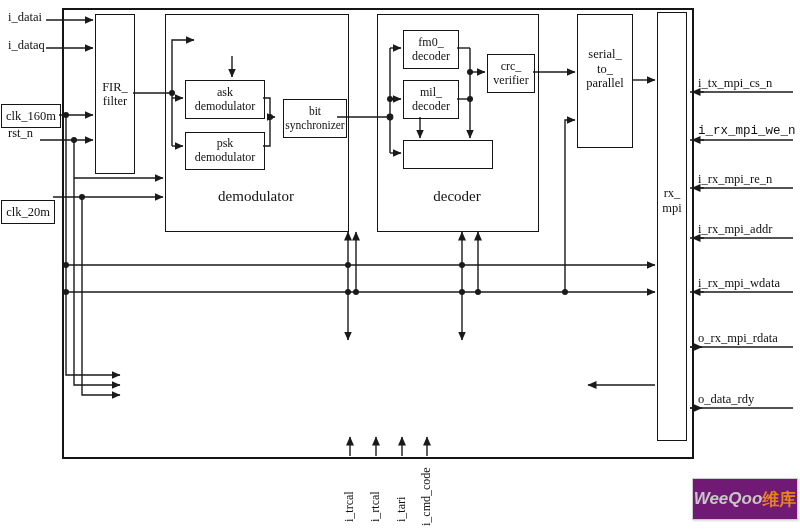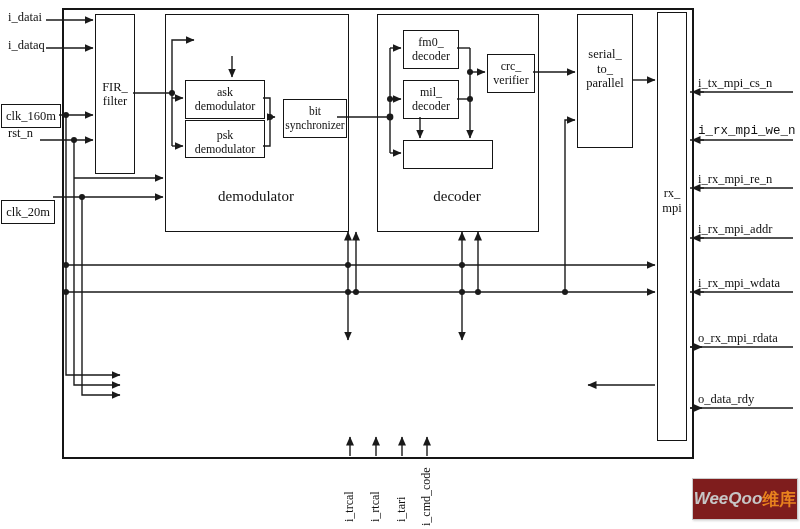--- a/index.html
+++ b/index.html
@@ -17,21 +17,21 @@
   .plain-label{position:absolute;font-size:12.5px;white-space:nowrap;}
   .big-label{position:absolute;font-size:15px;text-align:center;}
   .sig-label{position:absolute;font-size:12.5px;white-space:nowrap;}
   .vert-label{
     position:absolute;font-size:12px;white-space:nowrap;
     writing-mode:vertical-rl;transform:rotate(180deg);
   }
   .wires{position:absolute;left:0;top:0;pointer-events:none;}
   .watermark{
     position:absolute;left:692px;top:478px;width:104px;height:40px;
-    border:1px solid #cccccc;background:#7f1d1d;box-shadow:1px 1px 2px rgba(0,0,0,.15);
+    border:1px solid #cccccc;background:#701a75;box-shadow:1px 1px 2px rgba(0,0,0,.15);
     display:flex;align-items:center;justify-content:center;
     font-family:"Liberation Sans", sans-serif;font-size:17px;font-weight:bold;
   }
   .wm-brand{color:#c6c6c6;font-style:italic;}
   .wm-suffix{color:#e8821e;}
 </style>
 </head>
 <body>
 
 <div class="stage">
@@ -53,21 +53,21 @@
     <span>filter</span>
   </div>
 
   <div class="box container-box" style="left:165px;top:14px;width:182px;height:216px;"></div>
   <div class="big-label" style="left:165px;top:188px;width:182px;">demodulator</div>
 
   <div class="box" style="left:185px;top:80px;width:78px;height:37px;font-size:12px;">
     <span>ask</span>
     <span>demodulator</span>
   </div>
-  <div class="box" style="left:185px;top:120px;width:78px;height:36px;font-size:12px;justify-content:flex-end;">
+  <div class="box" style="left:185px;top:132px;width:78px;height:36px;font-size:12px;">
     <span>psk</span>
     <span>demodulator</span>
   </div>
   <div class="box" style="left:283px;top:99px;width:62px;height:37px;font-size:11.5px;">
     <span>bit</span>
     <span>synchronizer</span>
   </div>
 
   <div class="box container-box" style="left:377px;top:14px;width:160px;height:216px;"></div>
   <div class="big-label" style="left:377px;top:188px;width:160px;">decoder</div>

